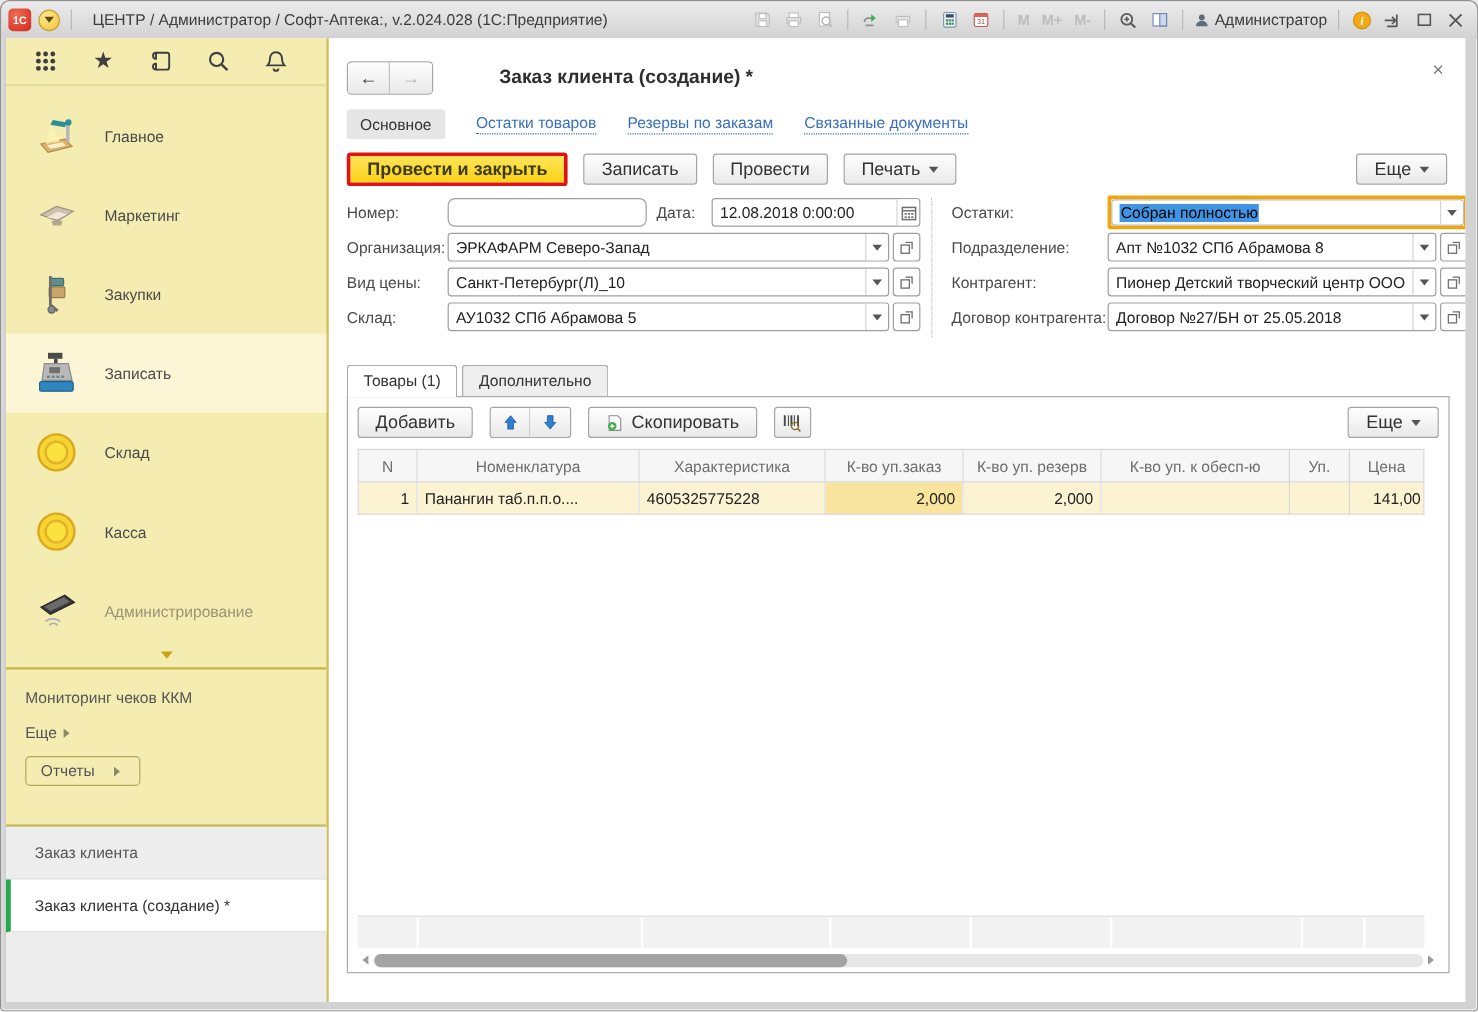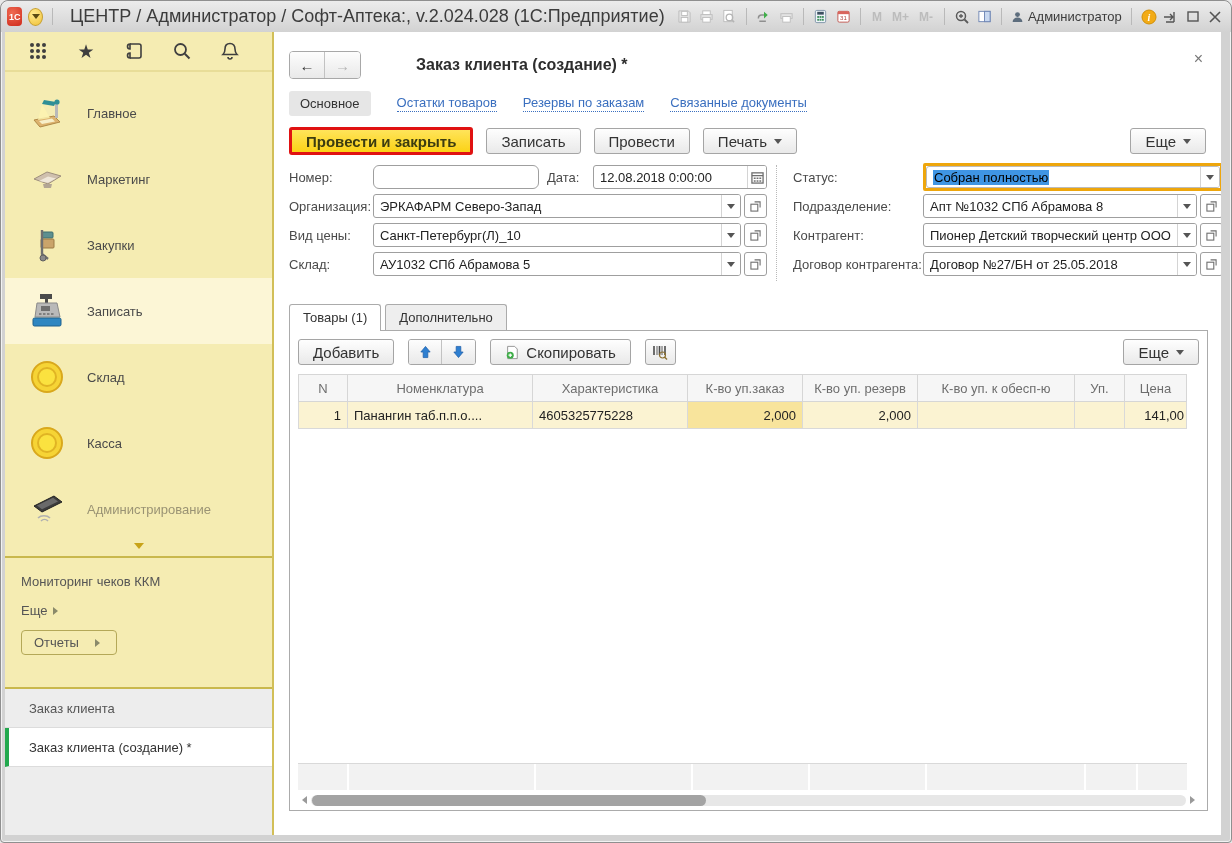--- a/index.html
+++ b/index.html
@@ -10,21 +10,21 @@
   .window { position:absolute; inset:0; background:#d2d2d2; border:1px solid #8f8f8f; border-radius:8px 8px 4px 4px;
             box-shadow:inset 0 0 0 1px #f2f2f2; overflow:hidden; }
   .titlebar { height:31px; display:flex; align-items:center; padding:0 8px 0 6px; gap:6px;
               background:linear-gradient(#ececec,#d2d2d2); border-radius:8px 8px 0 0; }
   .logo-1c { width:19px; height:19px; border-radius:4px; background:radial-gradient(circle at 35% 30%, #ef6a52, #cf2a1b);
              color:#fff; font-size:9px; font-weight:bold; display:grid; place-items:center; }
   .menu-round { width:18px; height:18px; border-radius:50%; background:radial-gradient(circle at 35% 30%, #ffe98c, #f0c23a);
                 border:1px solid #c79f2e; display:grid; place-items:center; }
   .caret-down { width:0; height:0; border:4px solid transparent; border-top:5px solid #5a4a12; margin-top:4px; }
   .tb-sep { width:1px; height:17px; background:#b9b9b9; margin:0 3px; }
-  .tb-title { font-size:18px; color:#3c3c3c; margin-left:8px; flex:0 0 auto; }
+  .tb-title { font-size:13px; color:#3c3c3c; margin-left:8px; flex:0 0 auto; }
   .tb-spacer { flex:1; }
   .tb-ic { width:20px; height:20px; display:grid; place-items:center; }
   .mem { font-size:12px; font-weight:bold; color:#bcbcbc; padding:0 2px; }
   .tb-user { display:flex; align-items:center; gap:4px; color:#3c3c3c; }
   .win-btn { width:20px; height:20px; display:grid; place-items:center; color:#555; font-size:14px; }
 
   .app { position:absolute; top:31px; left:4px; right:10px; bottom:7px; display:flex; background:#fff; }
 
   
   .sidebar { width:269px; background:#f5ecb2; border-right:2px solid #d2bf58; display:flex; flex-direction:column; flex:0 0 auto; }
@@ -40,21 +40,21 @@
   .side-chevron { text-align:center; height:14px; }
   .side-chevron b { display:inline-block; width:0; height:0; border:5px solid transparent; border-top:6px solid #c8a318; }
   .side-divider { border-top:2px solid #c9b84d; }
   .side-tools { padding:16px 0 0 16px; }
   .tool-line { color:#555; margin-bottom:14px; }
   .more-line { color:#555; margin-bottom:12px; display:flex; align-items:center; gap:6px; }
   .tri-right { width:0; height:0; border:4px solid transparent; border-left:5px solid #8a8a6a; display:inline-block; }
   .reports-btn { display:inline-flex; align-items:center; gap:16px; border:1px solid #b4a858; border-radius:4px;
                  padding:4px 12px; color:#555; background:transparent;text-align:right; }
   .side-history { margin-top:auto; height:148px; background:#ededed; border-top:2px solid #c9b84d; }
-  .hist-row { height:39px; display:flex; align-items:center; padding-left:24px; color:#555;
+  .hist-row { height:44px; display:flex; align-items:center; padding-left:24px; color:#555;
               border-bottom:1px solid #dcdcdc; background:#ededed; }
   .hist-row.active { background:#fff; border-left:4px solid #23a84e; padding-left:20px; color:#333; }
 
   
   .main { flex:1; position:relative; background:#fff; overflow:hidden; }
   .form-header { position:absolute; top:18px; left:15px; right:10px; height:30px; display:flex; align-items:center; }
   .navgroup { display:flex; border:1px solid #a8a8a8; border-radius:4px; overflow:hidden; }
   .navgroup .nav-b { width:35px; height:26px; display:grid; place-items:center; background:linear-gradient(#fdfdfd,#e9e9e9); font-size:15px; }
   .navgroup .nav-b:first-child { border-right:1px solid #c2c2c2; }
   .nav-back { color:#333; font-weight:bold; }
@@ -490,21 +490,21 @@
                   <path d="M5 1h6v6" fill="none" stroke="#6f6f6f" stroke-width="1.2"></path>
                 </svg>
               </span>
           </div>
         </div>
 
         <div class="f-sep"></div>
 
         <div class="f-right">
           <div class="f-row">
-            <span class="f-lbl">Статус:</span>
+            <span class="f-lbl">Остатки:</span>
             <span class="status-wrap">
               <span class="fld">
                 <span class="fld-val">
                     <span class="sel-text">Собран полностью</span>
                   </span>
                 <span class="fld-dd">
                     <b></b>
                   </span>
               </span>
             </span>

